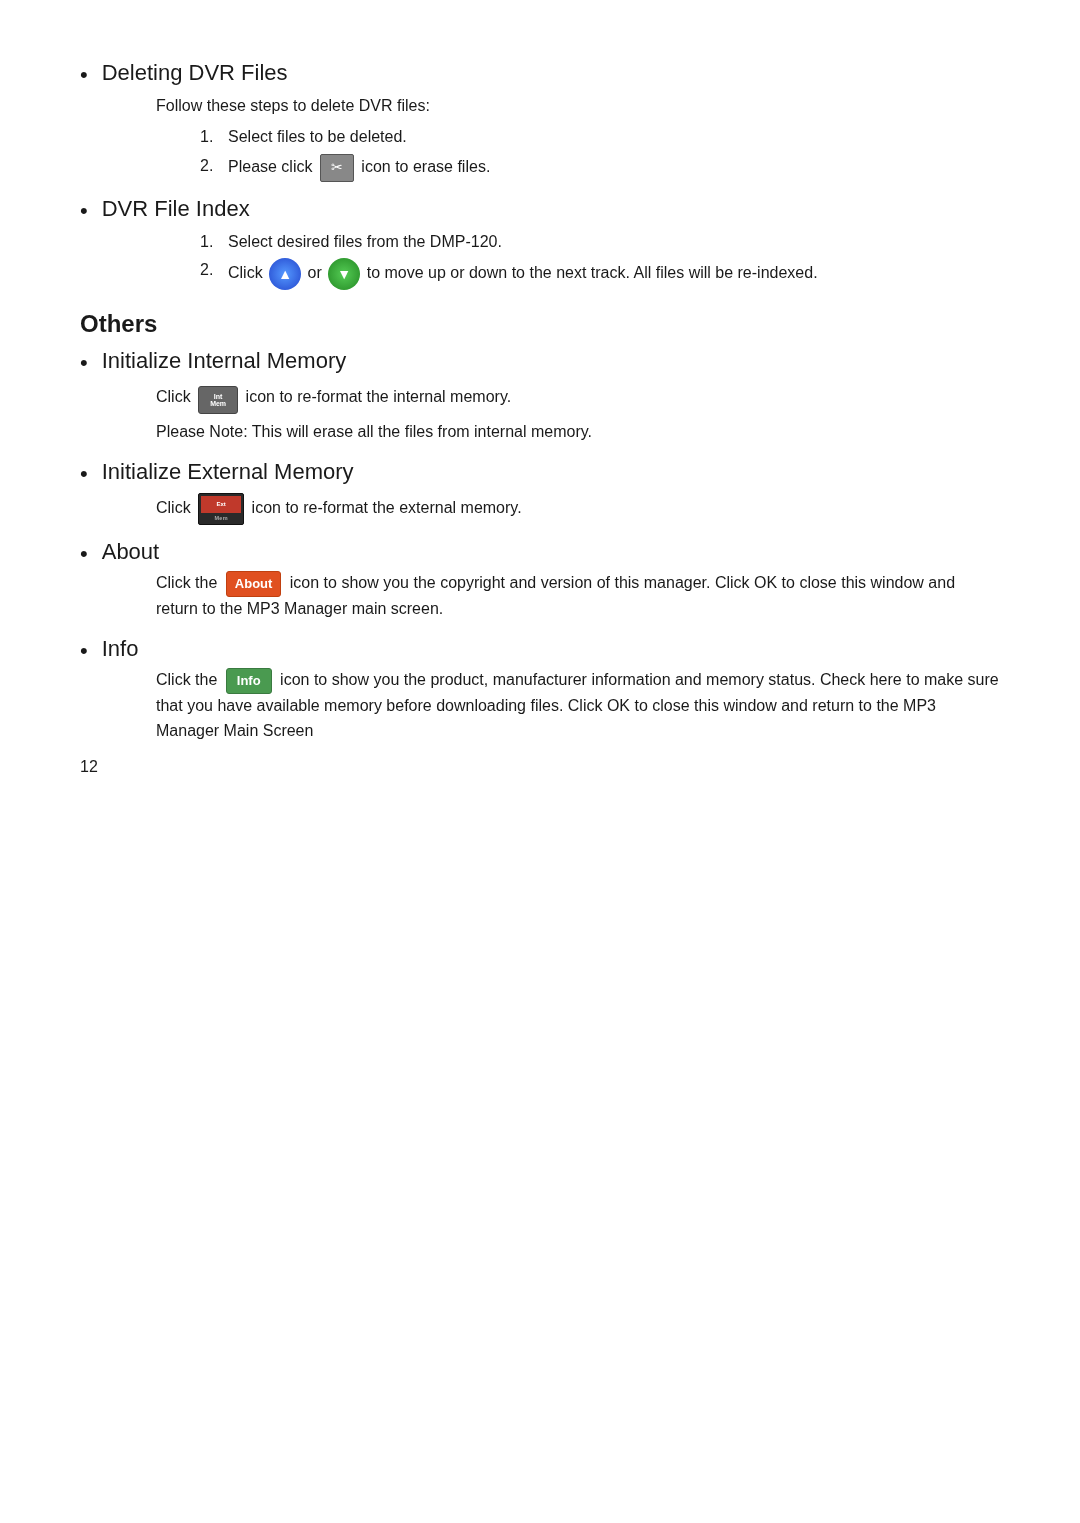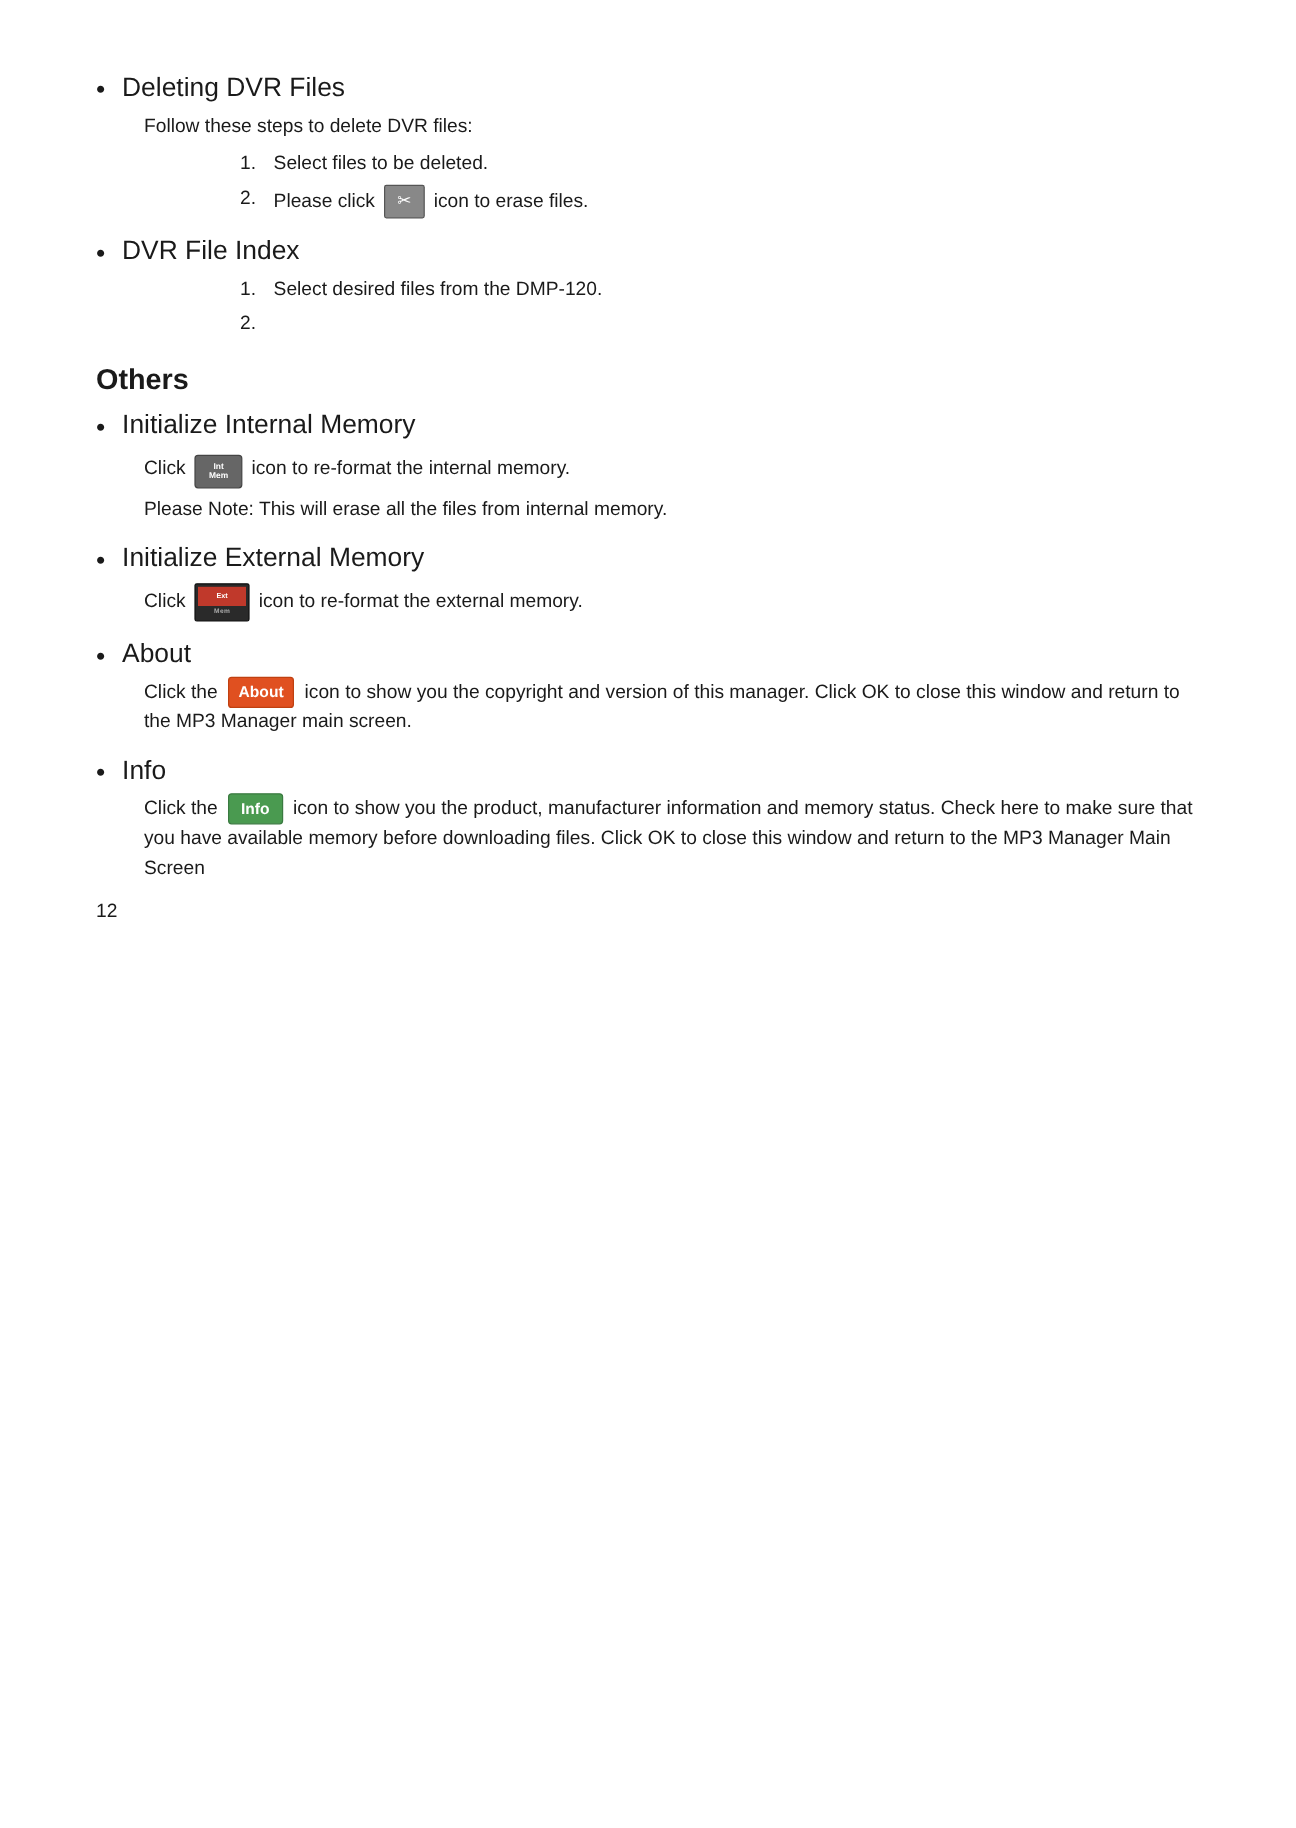--- a/index.html
+++ b/index.html
@@ -33,20 +33,21 @@
 
     .bullet-title {
       font-weight: normal;
       font-size: 22px;
     }
 
     .body-text {
       font-size: 16px;
       line-height: 1.55;
       margin-bottom: 6px;
+      margin-left: 36px;
     }
 
     .indent-1 {
       margin-left: 40px;
     }
 
     .numbered-list {
       margin-left: 80px;
       margin-bottom: 6px;
     }
@@ -256,20 +257,27 @@
     <span class="bullet-title">DVR File Index</span>
   </div>
   <div class="indent-1">
     <div class="numbered-list">
       <div class="numbered-item">
         <span class="num">1.</span>
         <span>Select desired files from the DMP-120.</span>
       </div>
       <div class="numbered-item">
         <span class="num">2.</span>
+        <span>
+          <span>Click</span>
+          <span class="inline-icon-up">▲</span>
+          or
+          <span class="inline-icon-down">▼</span>
+          to move up or down to the next track. All files will be re-indexed.
+        </span>
       </div>
     </div>
   </div>
 </div>
 
 <div class="others-heading">Others</div>
 
 <div class="section-block">
   <div class="section-bullet">
     <span class="bullet-dot">•</span>

